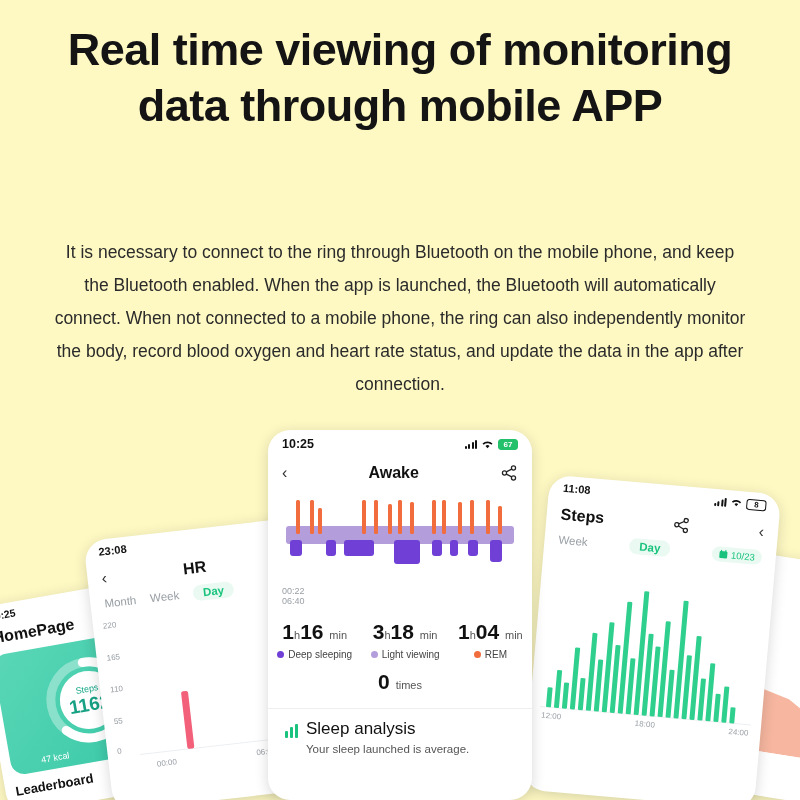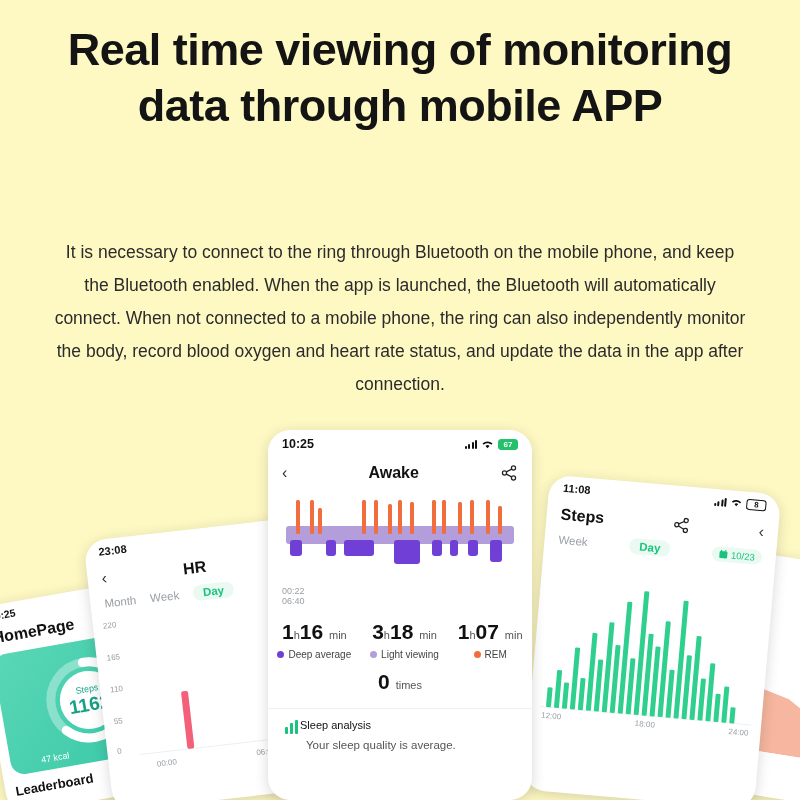--- a/index.html
+++ b/index.html
@@ -86,21 +86,21 @@
     display:flex; justify-content: space-around; margin-top: 14px; text-align:center;
   }
   .sv { font-size: 21px; font-weight: 700; color:#111; }
   .sv small { font-size: 11px; font-weight: 400; color:#555; }
   .sl { font-size: 10px; color:#444; margin-top: 5px; display:flex; align-items:center; gap:4px; justify-content:center; }
   .dot { width:7px;height:7px;border-radius:50%; display:inline-block; }
   .awake-block { text-align:center; margin-top: 10px; }
   .sleep-analysis {
     border-top: 1px solid #eee; margin-top: 14px; padding: 10px 16px;
   }
-  .sa-title { font-size: 11px; color:#111; display:flex; align-items:flex-start; }
+  .sa-title { font-size: 17px; color:#111; display:flex; align-items:flex-end; gap:6px; }
   .sa-sub { font-size: 11.5px; color:#555; margin-top: 4px; margin-left: 22px;}
 
   
   #phone-hr {
     left: 98px; top: 528px; width: 224px; height: 272px;
     transform: rotate(-6.5deg);
     z-index: 40;
   }
   #phone-hr .statusbar { height: 24px; font-size:11px; }
   .hr-graph { position:relative; margin: 6px 8px 0; height: 150px; }
@@ -294,35 +294,35 @@
       <span>06:40</span>
     </div>
 
     <div class="sleep-stats">
       <div>
         <div class="sv">
           <span>1</span><small>h</small><span>16</span> <small>min</small>
         </div>
         <div class="sl">
             <span class="dot" style="background:#6f3fd6"></span>
-            <span>Deep average</span>
+            <span>Deep sleeping</span>
           </div>
       </div>
       <div>
         <div class="sv">
           <span>3</span><small>h</small><span>18</span> <small>min</small>
         </div>
         <div class="sl">
             <span class="dot" style="background:#b39ddb"></span>
             <span>Light viewing</span>
           </div>
       </div>
       <div>
         <div class="sv">
-          <span>1</span><small>h</small><span>07</span> <small>min</small>
+          <span>1</span><small>h</small><span>04</span> <small>min</small>
         </div>
         <div class="sl">
             <span class="dot" style="background:#f26d3d"></span>
             <span>REM</span>
           </div>
       </div>
     </div>
 
     <div class="awake-block">
       <div class="sv"><span>0</span> <small>times</small></div>
@@ -330,21 +330,21 @@
 
     <div class="sleep-analysis">
       <div class="sa-title">
         <svg width="16" height="16" viewBox="0 0 16 16">
           <rect x="1" y="8" width="3" height="7" fill="#19c37d" rx="1"></rect>
           <rect x="6" y="4" width="3" height="11" fill="#19c37d" rx="1"></rect>
           <rect x="11" y="1" width="3" height="14" fill="#19c37d" rx="1"></rect>
         </svg>
         <span>Sleep analysis</span>
       </div>
-      <div class="sa-sub">Your sleep quality is average.</div>
+      <div class="sa-sub">Your sleep launched is average.</div>
     </div>
   </div>
 
   <div class="phone" id="phone-steps">
     <div class="statusbar">
       <span>11:08</span>
       <span class="sb-right">
         <span class="bars">
             <i></i>
             <i></i>

